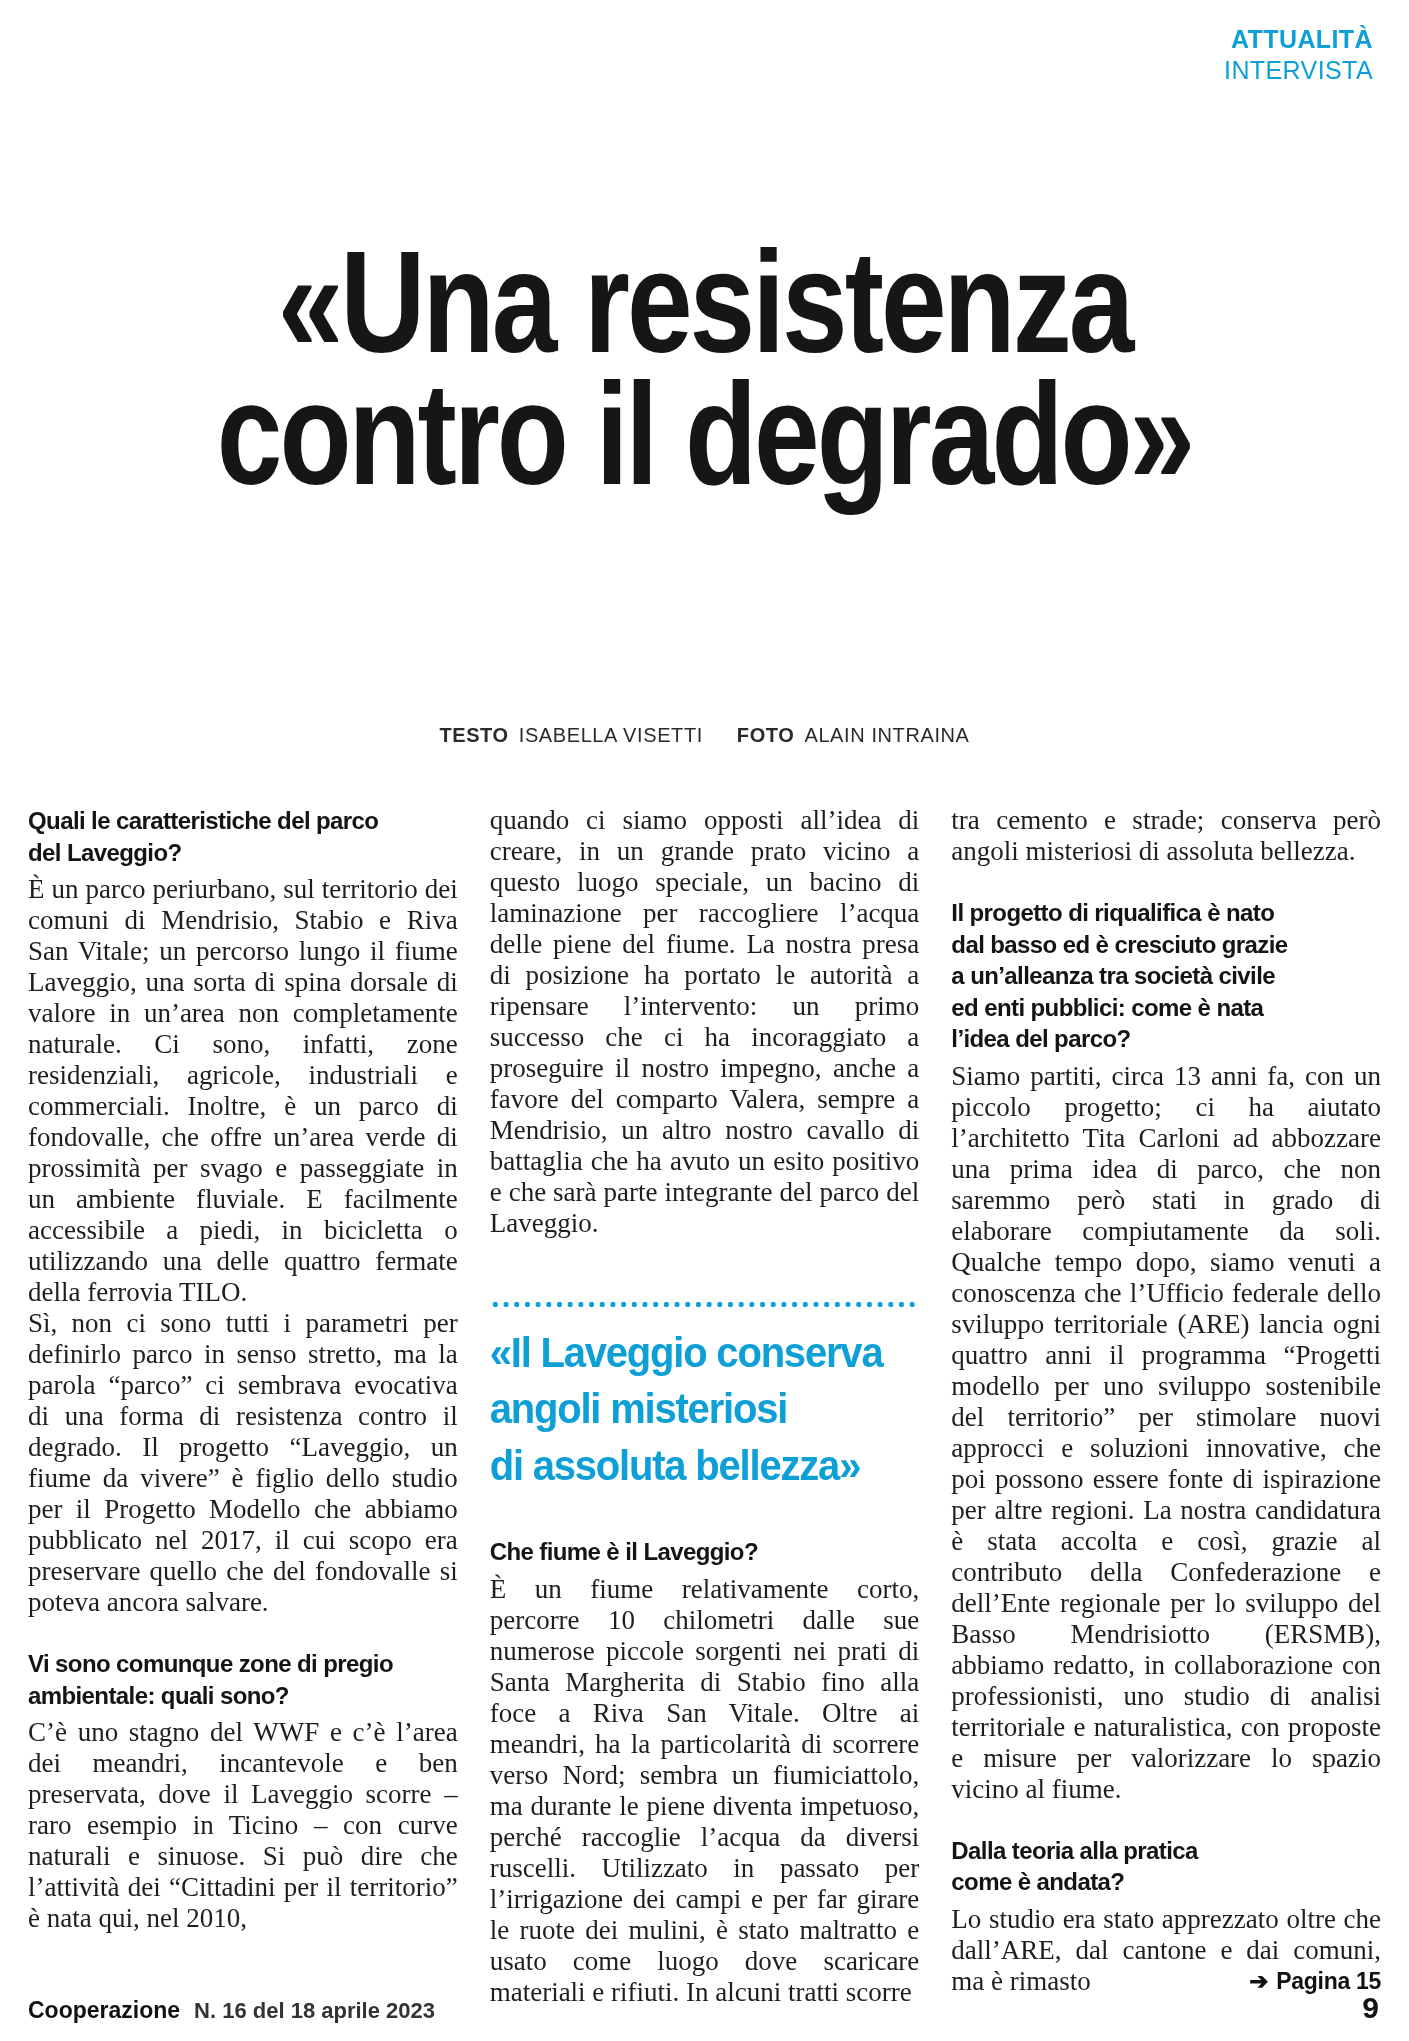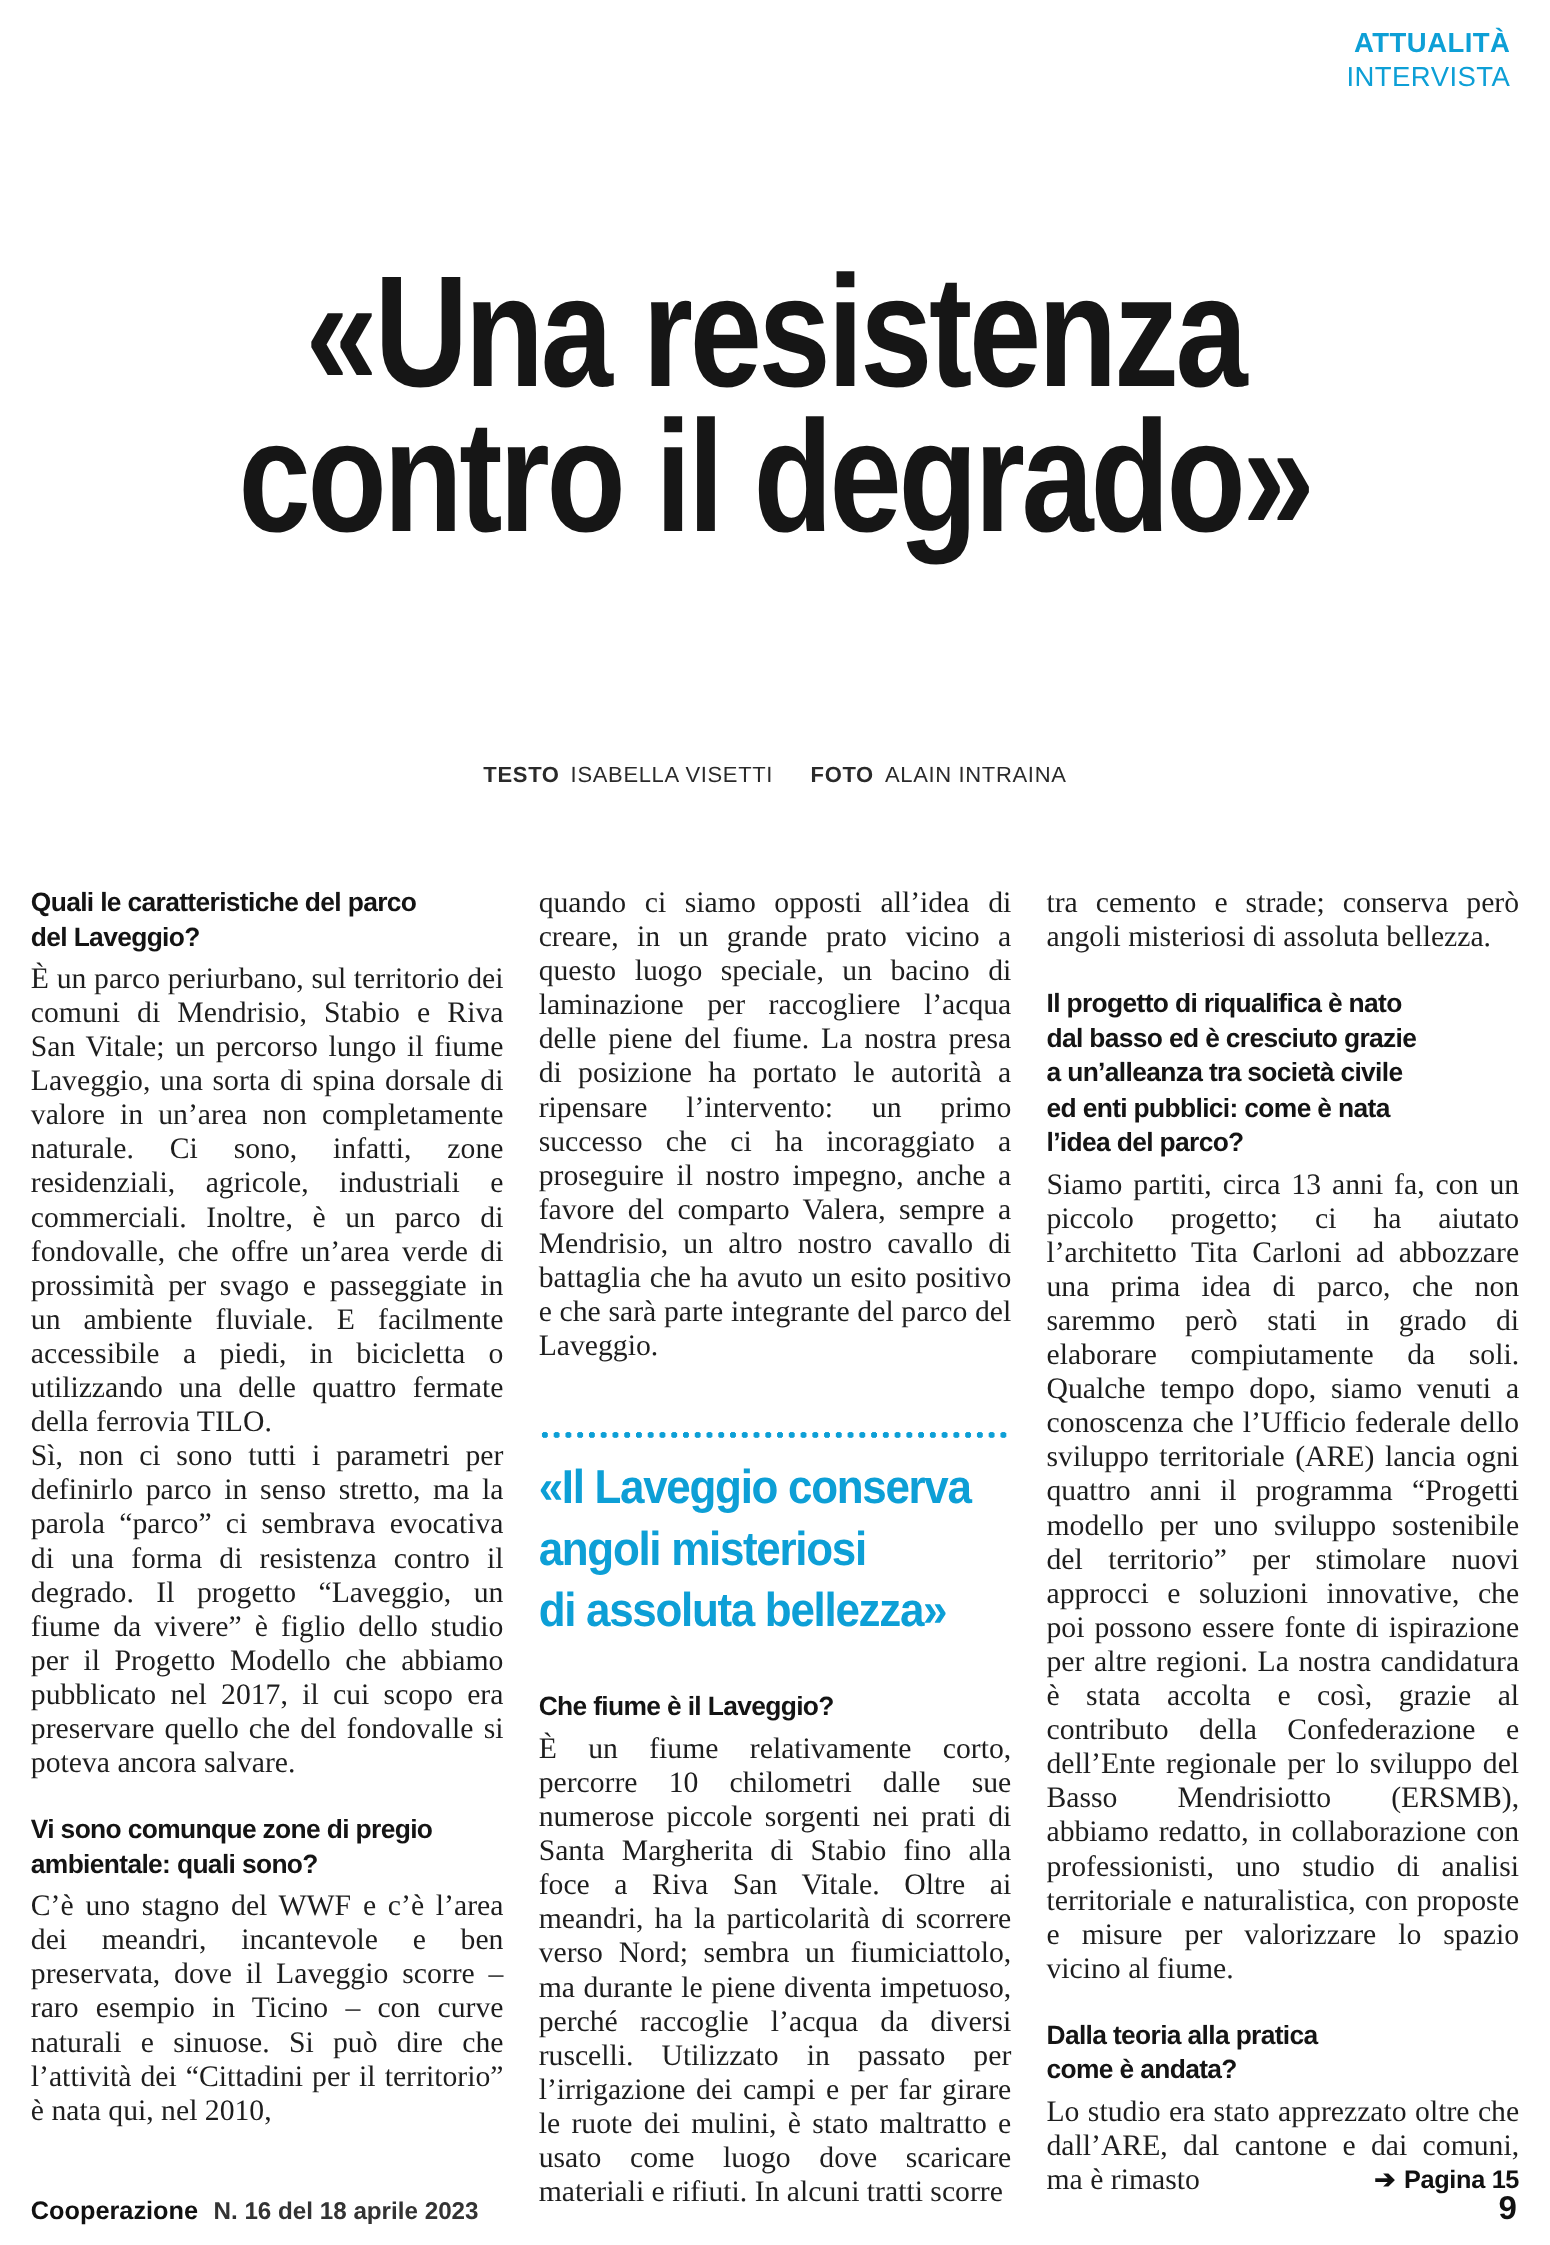--- a/index.html
+++ b/index.html
@@ -47,21 +47,21 @@
     position:absolute;top:545px;left:30px;width:1349px;
     text-align:center;
     font-family:var(--serif);
     font-size:32px;line-height:64px;
     letter-spacing:-0.2px;
     color:#181818;
     white-space:pre-line;
   }
   
   .byline{
-    position:absolute;top:694px;left:0;right:0;
+    position:absolute;top:724px;left:0;right:0;
     text-align:center;
     font-family:var(--sans);
     font-size:20px;letter-spacing:0.6px;
     color:#2a2a2a;
   }
   .byline b{font-weight:bold;margin-right:10px;}
   .byline .author{margin-right:34px;}
   .byline .author:last-child{margin-right:0;}
   
   .columns{

